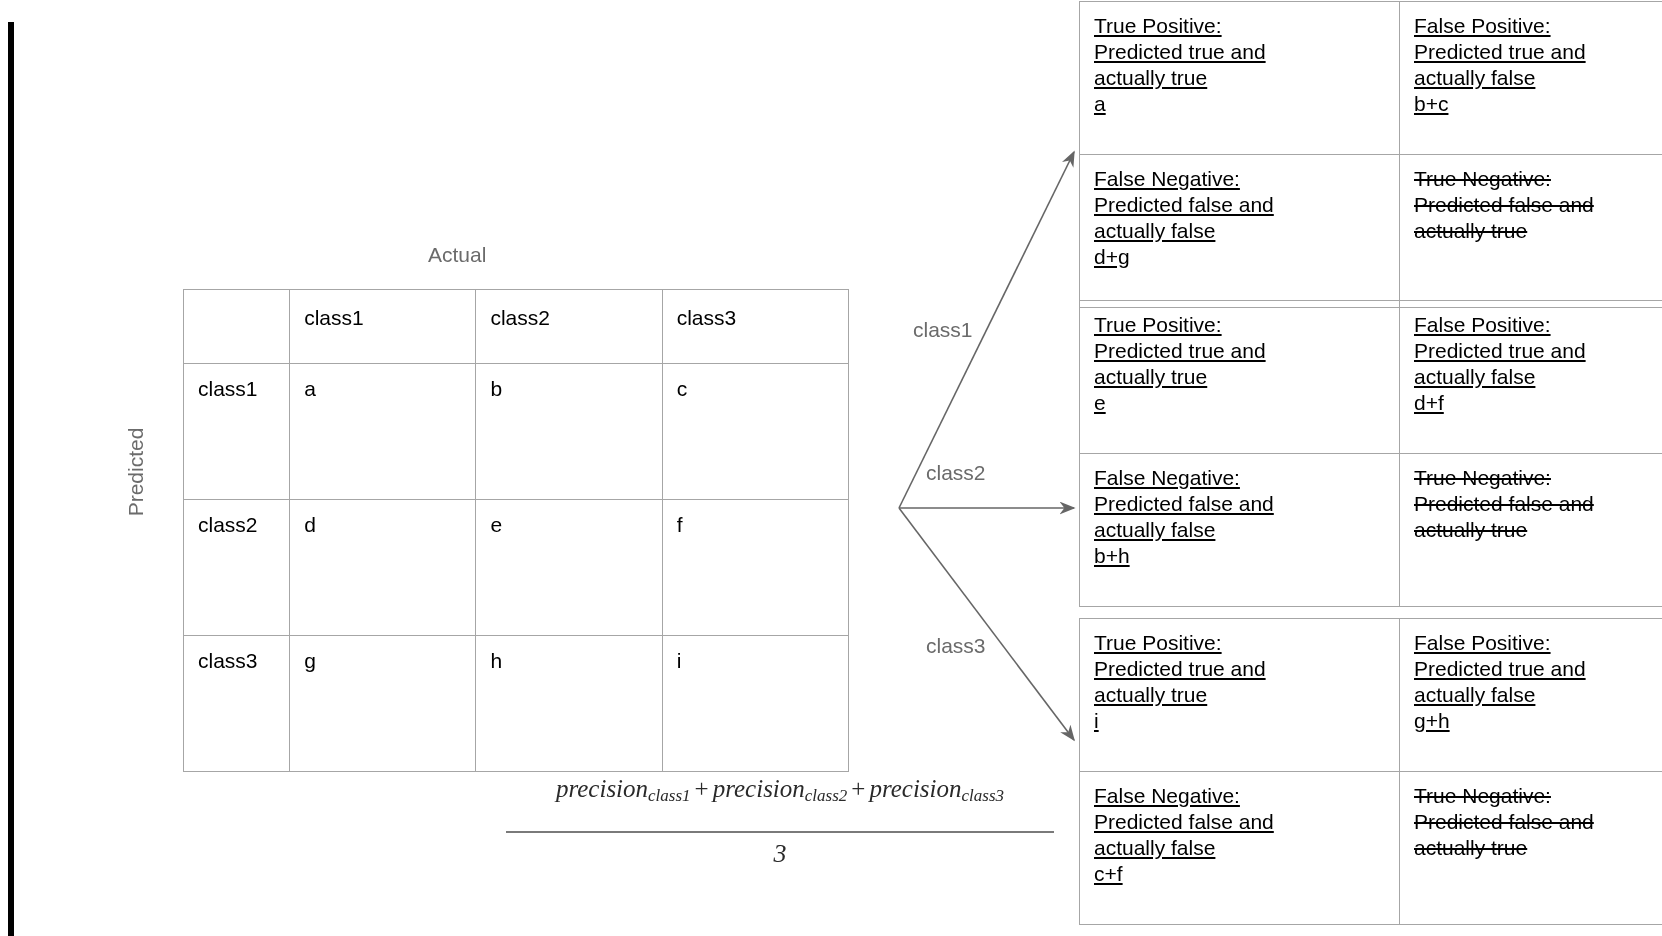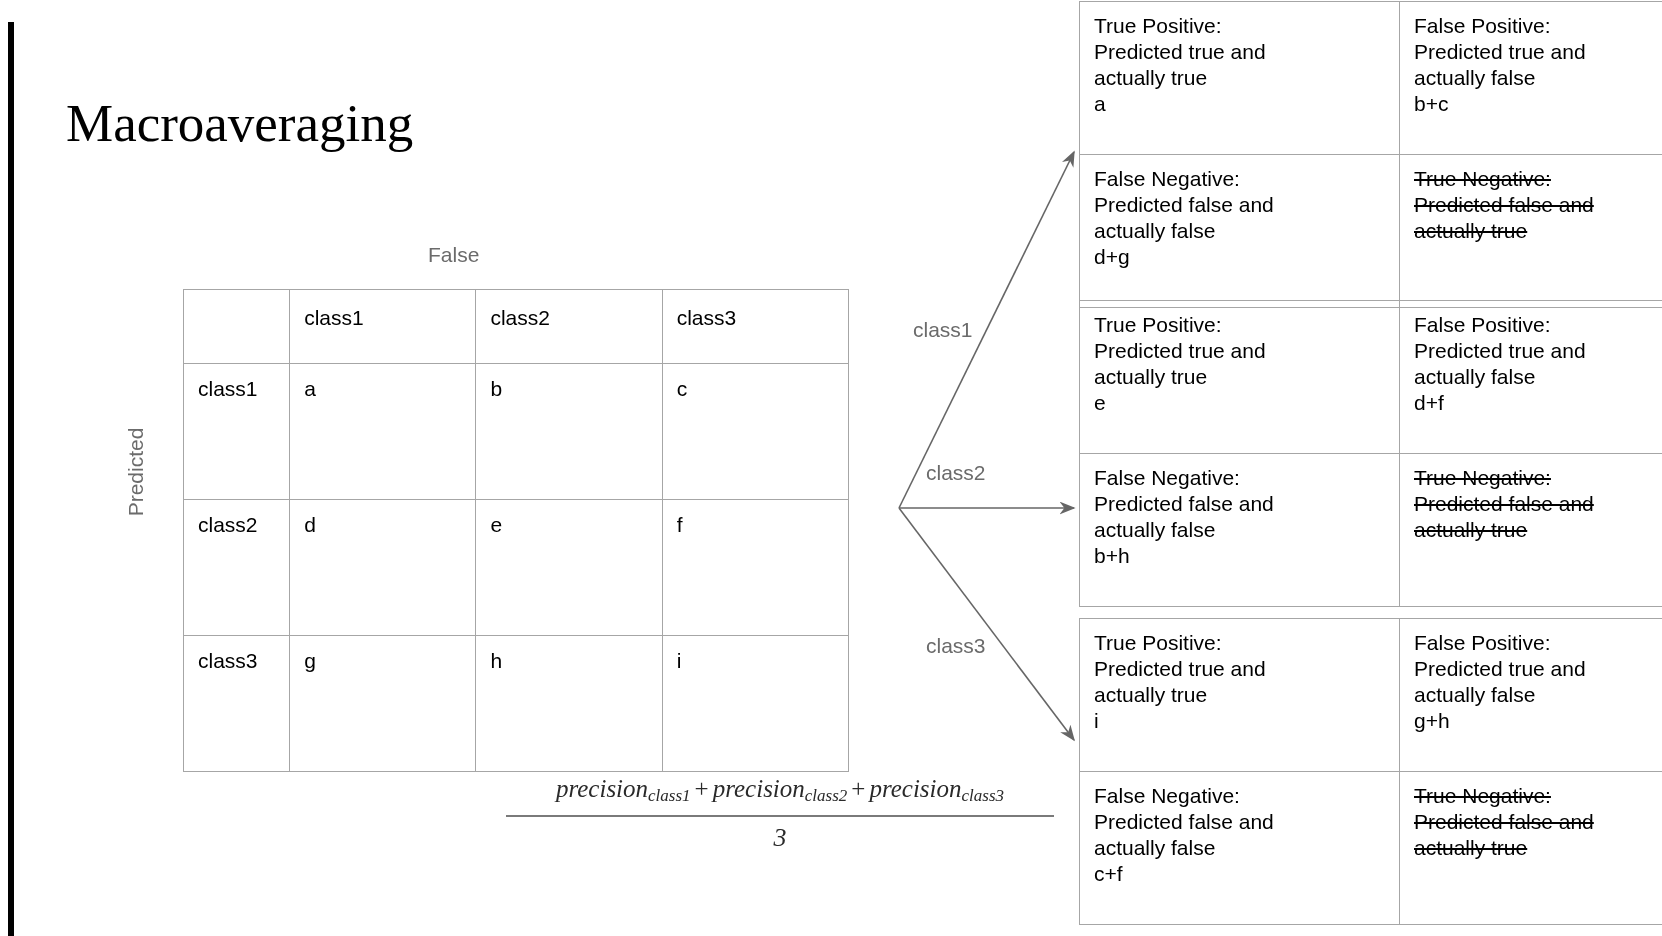--- a/index.html
+++ b/index.html
@@ -116,21 +116,21 @@
   .bt td {
     border: 1px solid #a6a6a6;
     width: 291px;
     height: 133px;
     vertical-align: top;
     padding: 11px 14px 8px 14px;
     font-size: 21px;
     line-height: 26px;
     color: #000000;
   }
-  .bt td .ln { display: block; }
+  .bt td .ln { display: block; text-decoration: underline; }
   .bt td.struck .ln { text-decoration: line-through; }
 
   .bt-1 { left: 1079px; top: 1px; }
   .bt-2 { left: 1079px; top: 300px; }
   .bt-3 { left: 1079px; top: 618px; }
 
   
   .formula-label {
     position: absolute;
     left: 88px;
@@ -147,21 +147,21 @@
     width: 548px;
     font-family: "Liberation Serif", serif;
     font-style: italic;
     color: #2a2a2a;
     text-align: center;
   }
   .fraction .numer {
     font-size: 25px;
     line-height: 32px;
     white-space: nowrap;
-    padding-bottom: 3px;
+    padding-bottom: 19px;
   }
   .fraction .rule {
     height: 2px;
     background: #7a7a7a;
     width: 100%;
   }
   .fraction .denom {
     font-size: 26px;
     line-height: 34px;
     padding-top: 4px;
@@ -173,23 +173,22 @@
   }
   .op { font-style: normal; padding: 0 4px; }
 </style>
 </head>
 <body>
 
 <div id="slide">
 
   <div class="left-bar"></div>
 
-  <div class="slide-title">Macroaveraging</div>
-
-  <div class="axis-actual">False</div>
+
+  <div class="axis-actual">Actual</div>
   <div class="axis-predicted">Predicted</div>
 
   <div class="cm-wrap">
     <table class="cm">
       <colgroup>
         <col class="c-lbl">
           <col class="c-dat">
           <col class="c-dat">
           <col class="c-dat">
       </colgroup>

